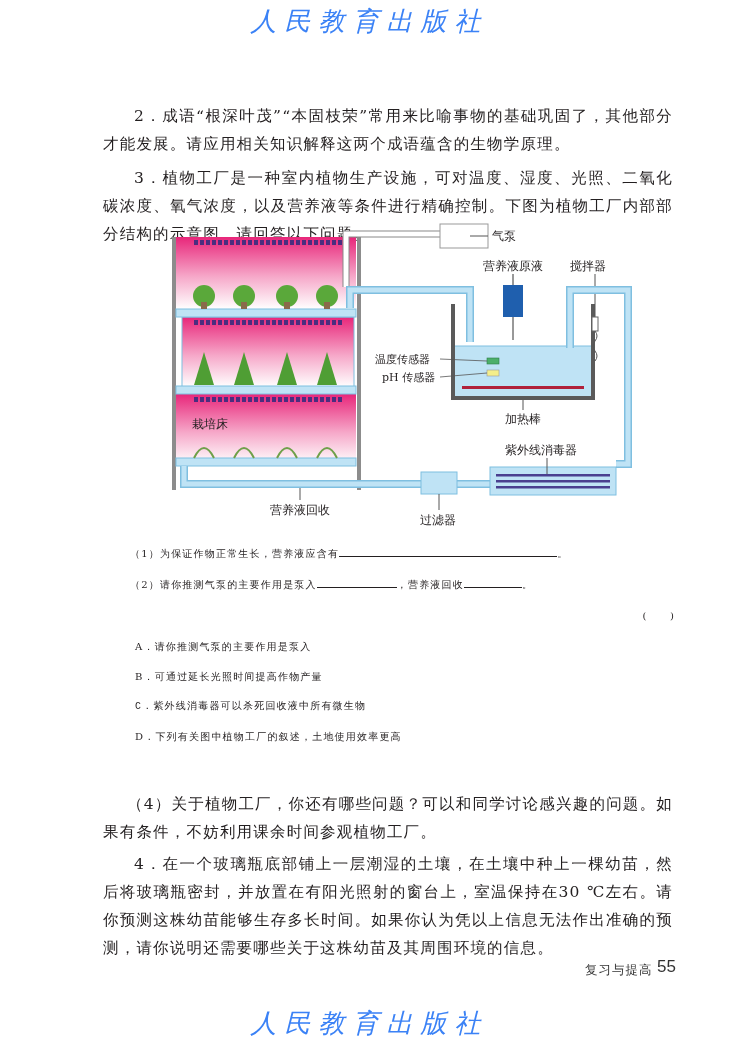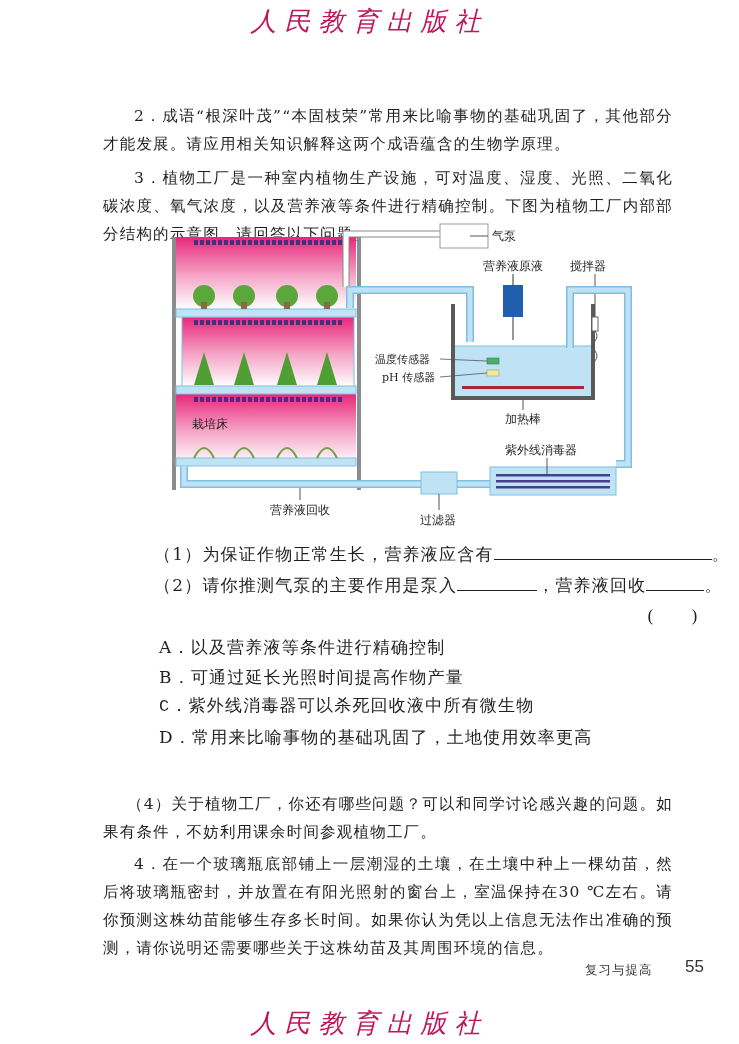--- a/index.html
+++ b/index.html
@@ -3,34 +3,34 @@
 <meta charset="utf-8">
 <style>
   html, body { margin:0; padding:0; }
   body {
     width:739px; height:1044px; background:#ffffff; position:relative; overflow:hidden;
     font-family: "DejaVu Serif", "Liberation Serif", serif; color:#231f20;
   }
   .publisher {
     position:absolute; left:0; width:739px; text-align:center;
     font-family: "DejaVu Serif", serif; font-style:italic; font-size:26px;
-    color:#be185d; letter-spacing:8px;
+    color:#3b82f6; letter-spacing:8px;
   }
   .publisher.top { top:4px; }
   .publisher.bottom { top:1006px; }
   .para {
     position:absolute; left:103px; width:570px; font-size:15.5px; line-height:28px;
     text-align:justify; letter-spacing:1.2px;margin-top:36px;
   }
   .indent { text-indent:31px; }
-  .line { position:absolute; left:103px; width:572px; font-size:17px; line-height:28px; letter-spacing:1.2px; white-space:nowrap;margin-left:24px; }
+  .line { position:absolute; left:103px; width:572px; font-size:10px; line-height:28px; letter-spacing:1.2px; white-space:nowrap; }
   .blank { display:inline-block; border-bottom:1px solid #231f20; height:14px; vertical-align:baseline; }
   .paren { position:absolute; right:0; top:0; }
   .footer-label { position:absolute; left:585px; top:962px; font-size:12.5px; color:#333; letter-spacing:1px; }
-  .footer-page { position:absolute; left:657px; top:957px; font-size:17px; font-family:"Liberation Sans", sans-serif; color:#333;margin-left:28px; }
+  .footer-page { position:absolute; left:657px; top:957px; font-size:17px; font-family:"Liberation Sans", sans-serif; color:#333; }
   svg text { font-family: "DejaVu Serif", serif; }
 </style>
 </head>
 <body>
 
 <div class="publisher top">人民教育出版社</div>
 
 <div class="para indent" style="top:66px;">2．成语“根深叶茂”“本固枝荣”常用来比喻事物的基础巩固了，其他部分才能发展。请应用相关知识解释这两个成语蕴含的生物学原理。</div>
 
 <div class="para indent" style="top:128px;">3．植物工厂是一种室内植物生产设施，可对温度、湿度、光照、二氧化碳浓度、氧气浓度，以及营养液等条件进行精确控制。下图为植物工厂内部部分结构的示意图，请回答以下问题。</div>
@@ -151,24 +151,24 @@
 </div>
 
 <div class="line" style="top:571px;left:130px;width:545px;">
   <span>（2）请你推测气泵的主要作用是泵入</span><span class="blank" style="width:80px;"></span><span>，营养液回收</span><span class="blank" style="width:58px;"></span><span>。</span>
 </div>
 
 <div class="line" style="top:602px;left:130px;width:545px;">
   <span class="paren">(　　)</span>
 </div>
 
-<div class="line" style="top:633px;left:135px;"><span>A．</span><span>以及营养液等条件进行精确控制</span></div>
+<div class="line" style="top:633px;left:135px;"><span>A．</span><span>请你推测气泵的主要作用是泵入</span></div>
 <div class="line" style="top:663px;left:135px;"><span>B．</span><span>可通过延长光照时间提高作物产量</span></div>
 <div class="line" style="top:693px;left:135px;font-family:Liberation Mono, monospace;"><span>C．</span><span>紫外线消毒器可以杀死回收液中所有微生物</span></div>
-<div class="line" style="top:723px;left:135px;"><span>D．</span><span>常用来比喻事物的基础巩固了，土地使用效率更高</span></div>
+<div class="line" style="top:723px;left:135px;"><span>D．</span><span>下列有关图中植物工厂的叙述，土地使用效率更高</span></div>
 
 <div class="para" style="top:754px;text-indent:24px;">（4）关于植物工厂，你还有哪些问题？可以和同学讨论感兴趣的问题。如果有条件，不妨利用课余时间参观植物工厂。</div>
 
 <div class="para indent" style="top:814px;">4．在一个玻璃瓶底部铺上一层潮湿的土壤，在土壤中种上一棵幼苗，然后将玻璃瓶密封，并放置在有阳光照射的窗台上，室温保持在30 ℃左右。请你预测这株幼苗能够生存多长时间。如果你认为凭以上信息无法作出准确的预测，请你说明还需要哪些关于这株幼苗及其周围环境的信息。</div>
 
 <div class="footer-label">复习与提高</div>
 <div class="footer-page">55</div>
 
 <div class="publisher bottom">人民教育出版社</div>
 

